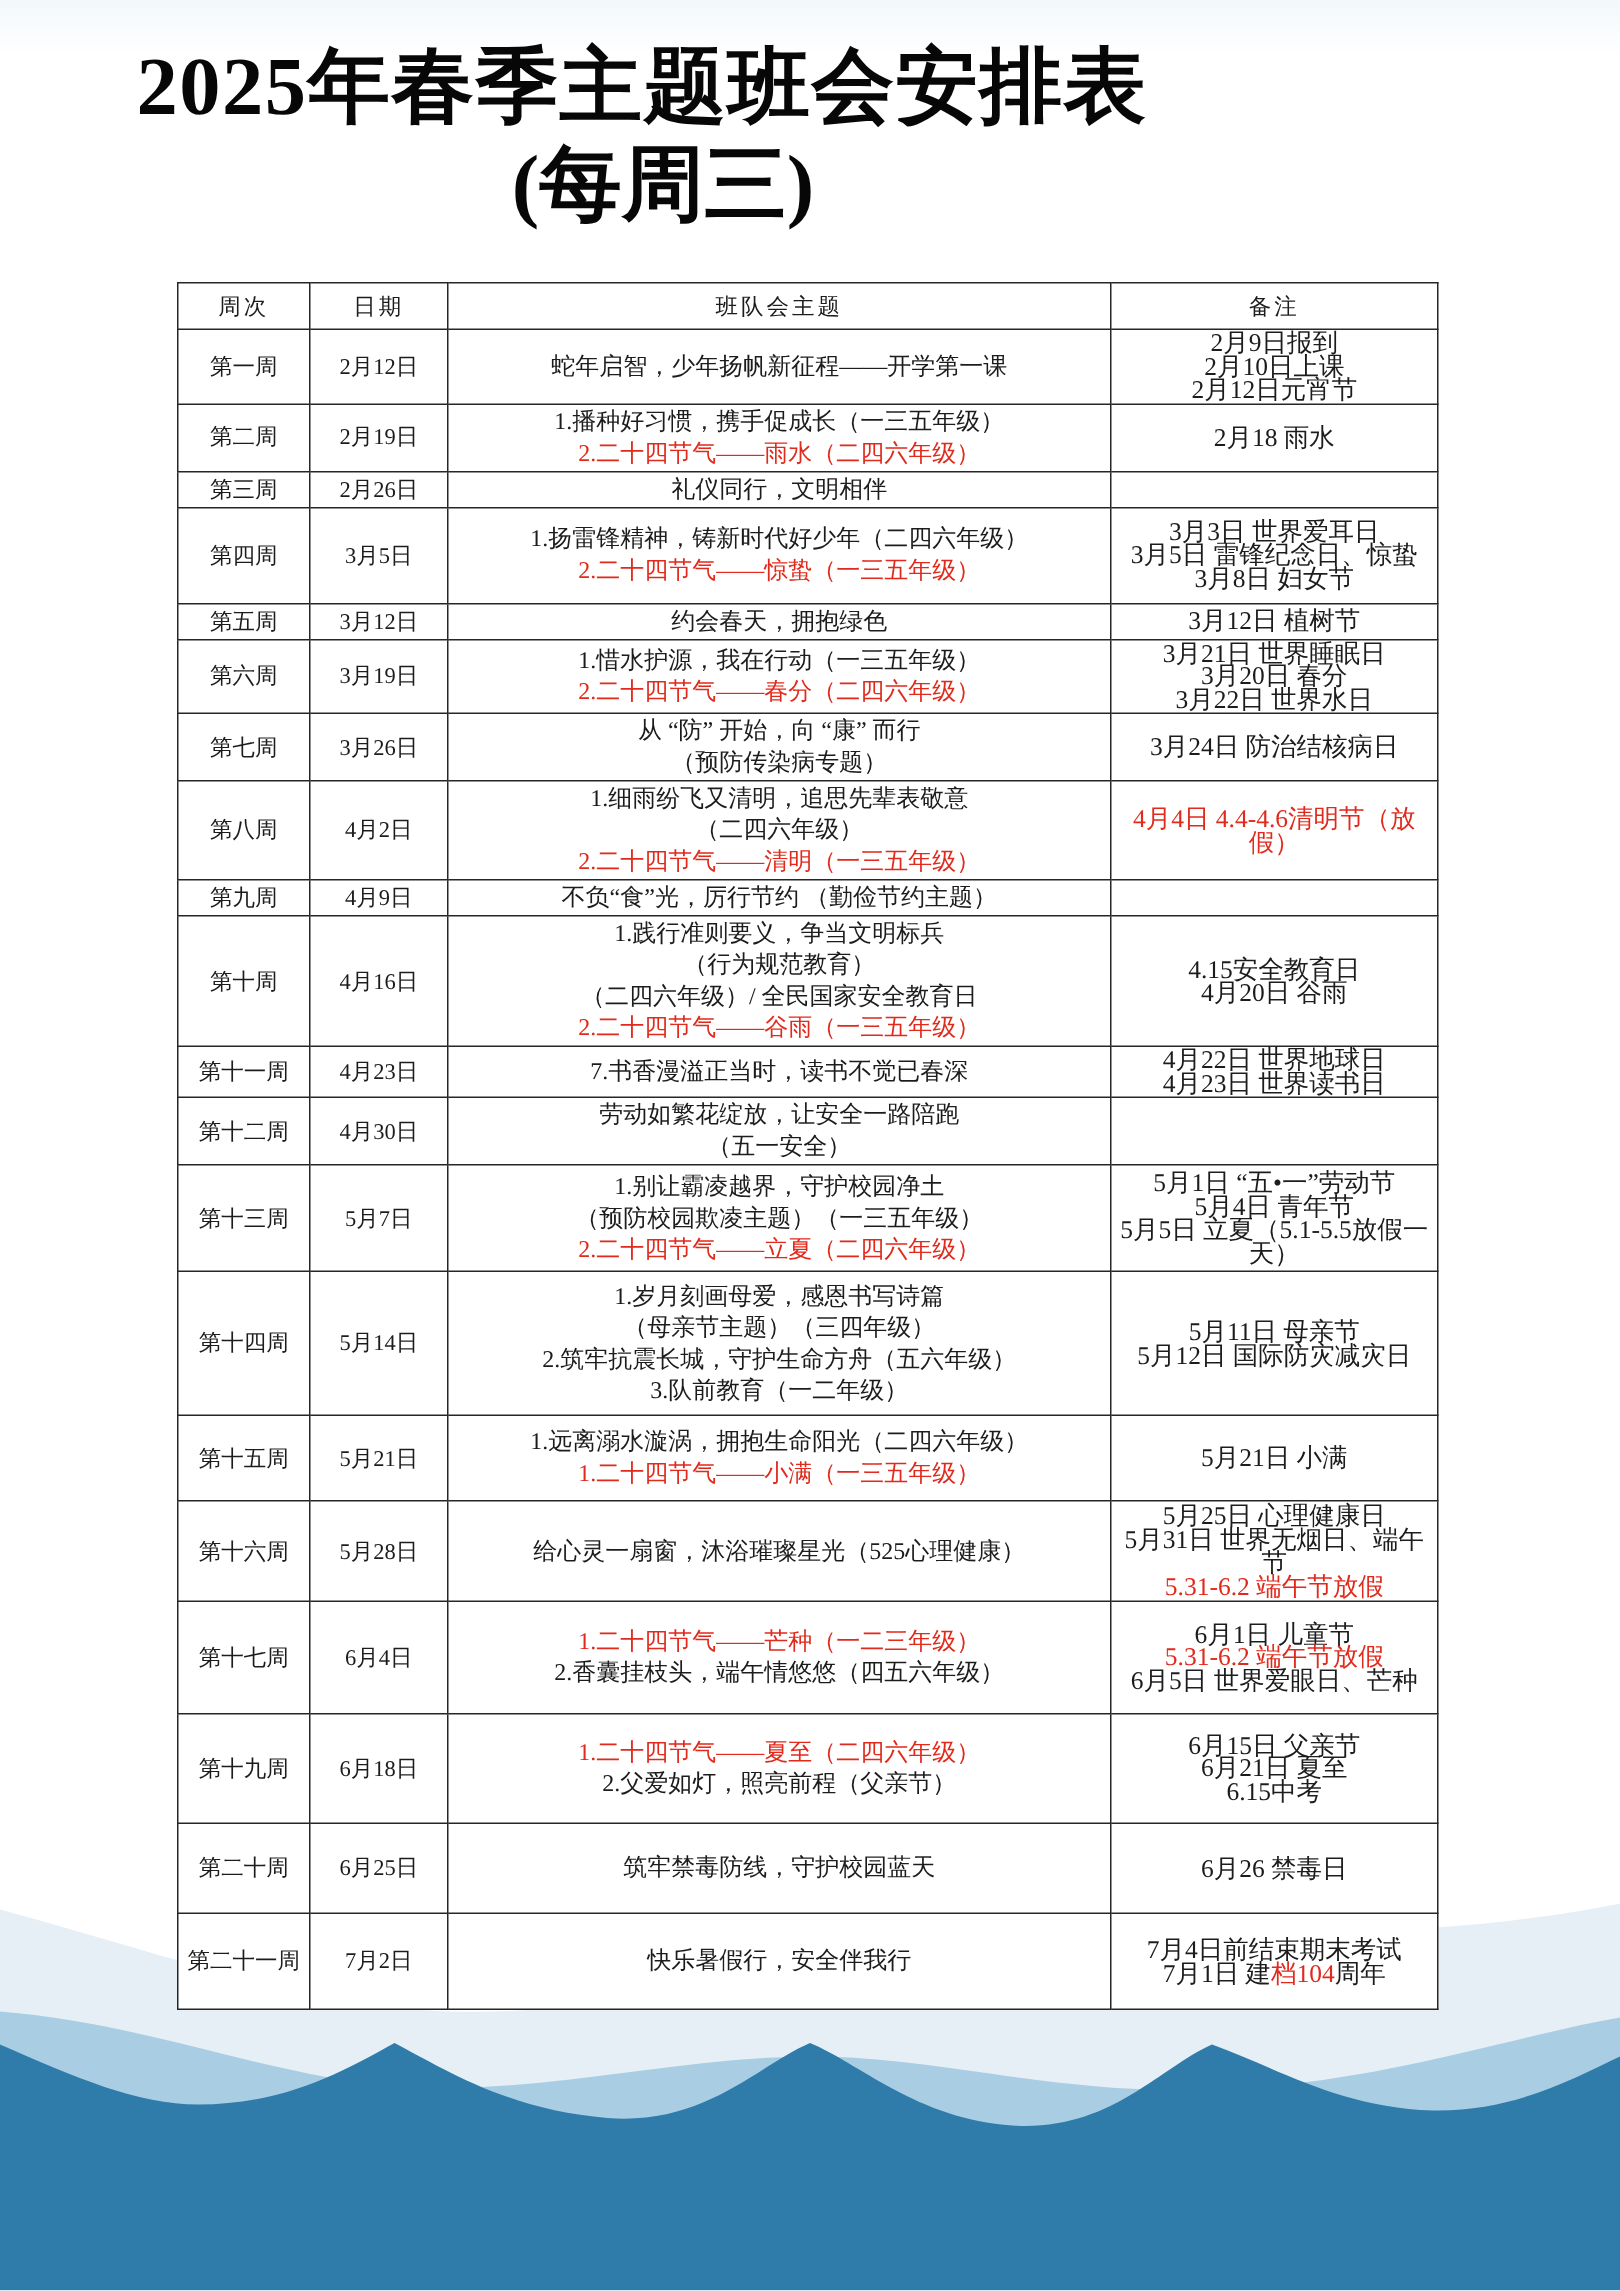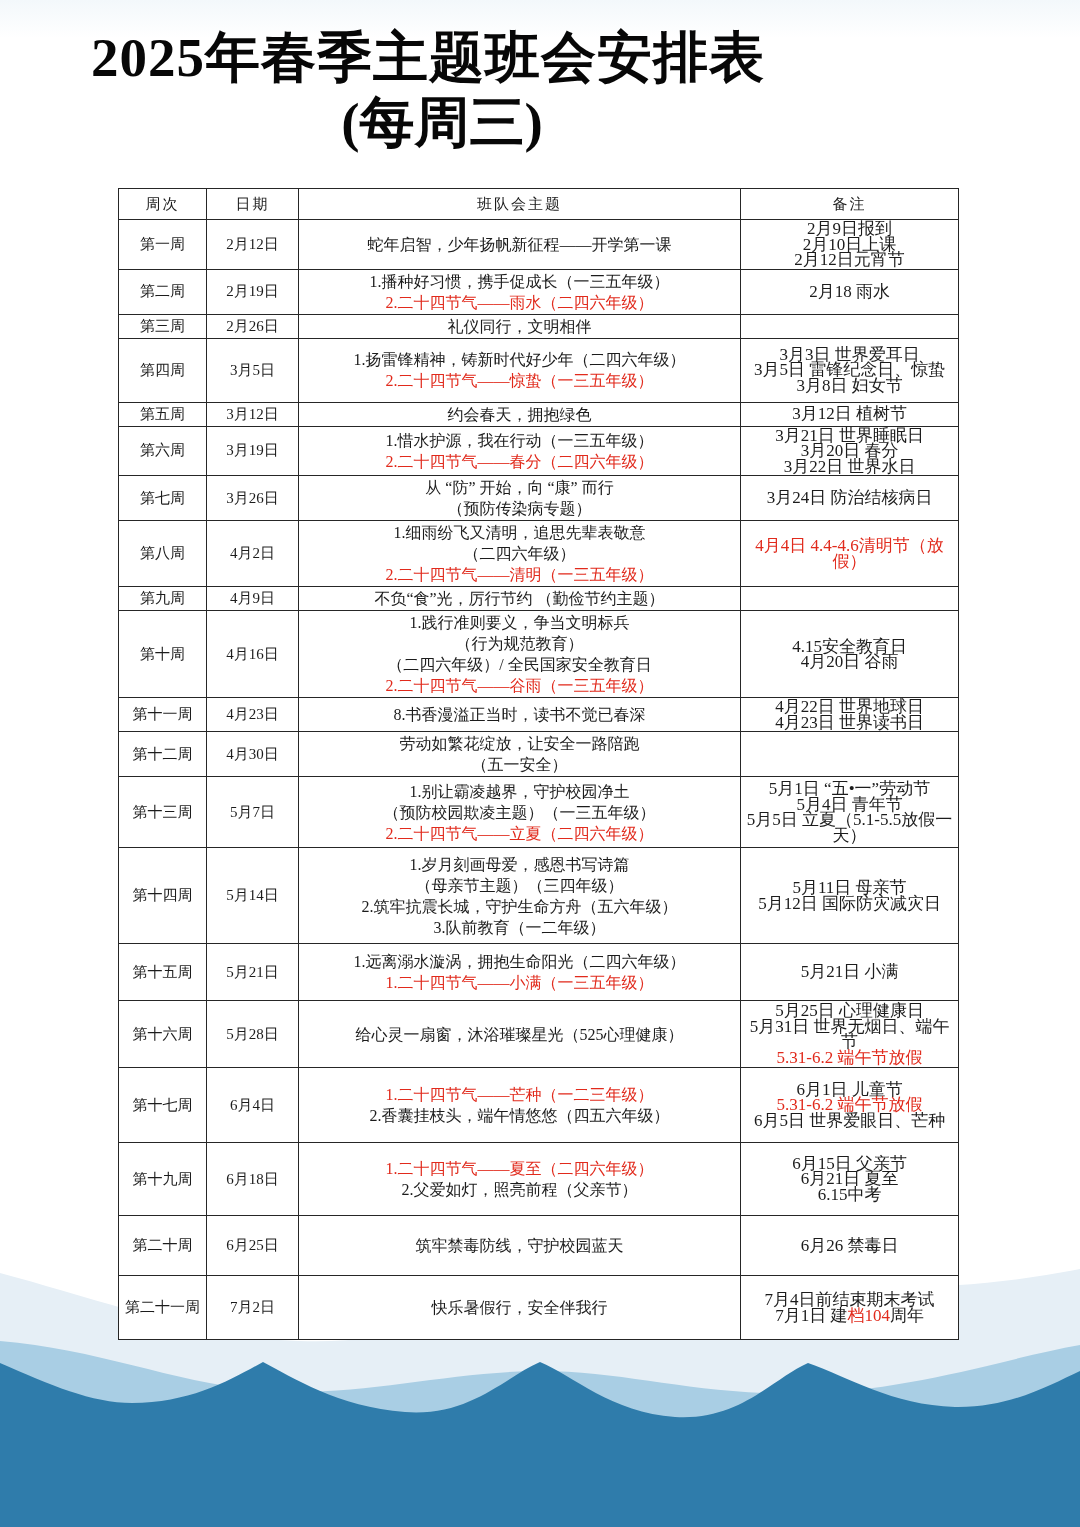--- a/index.html
+++ b/index.html
@@ -164,21 +164,21 @@
           </td>
           <td class="remark">
             <div class="ln">4.15安全教育日</div>
             <div class="ln">4月20日 谷雨</div>
           </td>
         </tr>
         <tr style="height: 34px;">
           <td class="week">第十一周</td>
           <td class="date">4月23日</td>
           <td class="theme">
-            <div class="ln">8.书香漫溢正当时，读书不觉已春深</div>
+            <div class="ln">7.书香漫溢正当时，读书不觉已春深</div>
           </td>
           <td class="remark">
             <div class="ln">4月22日 世界地球日</div>
             <div class="ln">4月23日 世界读书日</div>
           </td>
         </tr>
         <tr style="height: 42px; margin-top: 20px;">
           <td class="week">第十二周</td>
           <td class="date">4月30日</td>
           <td class="theme">

